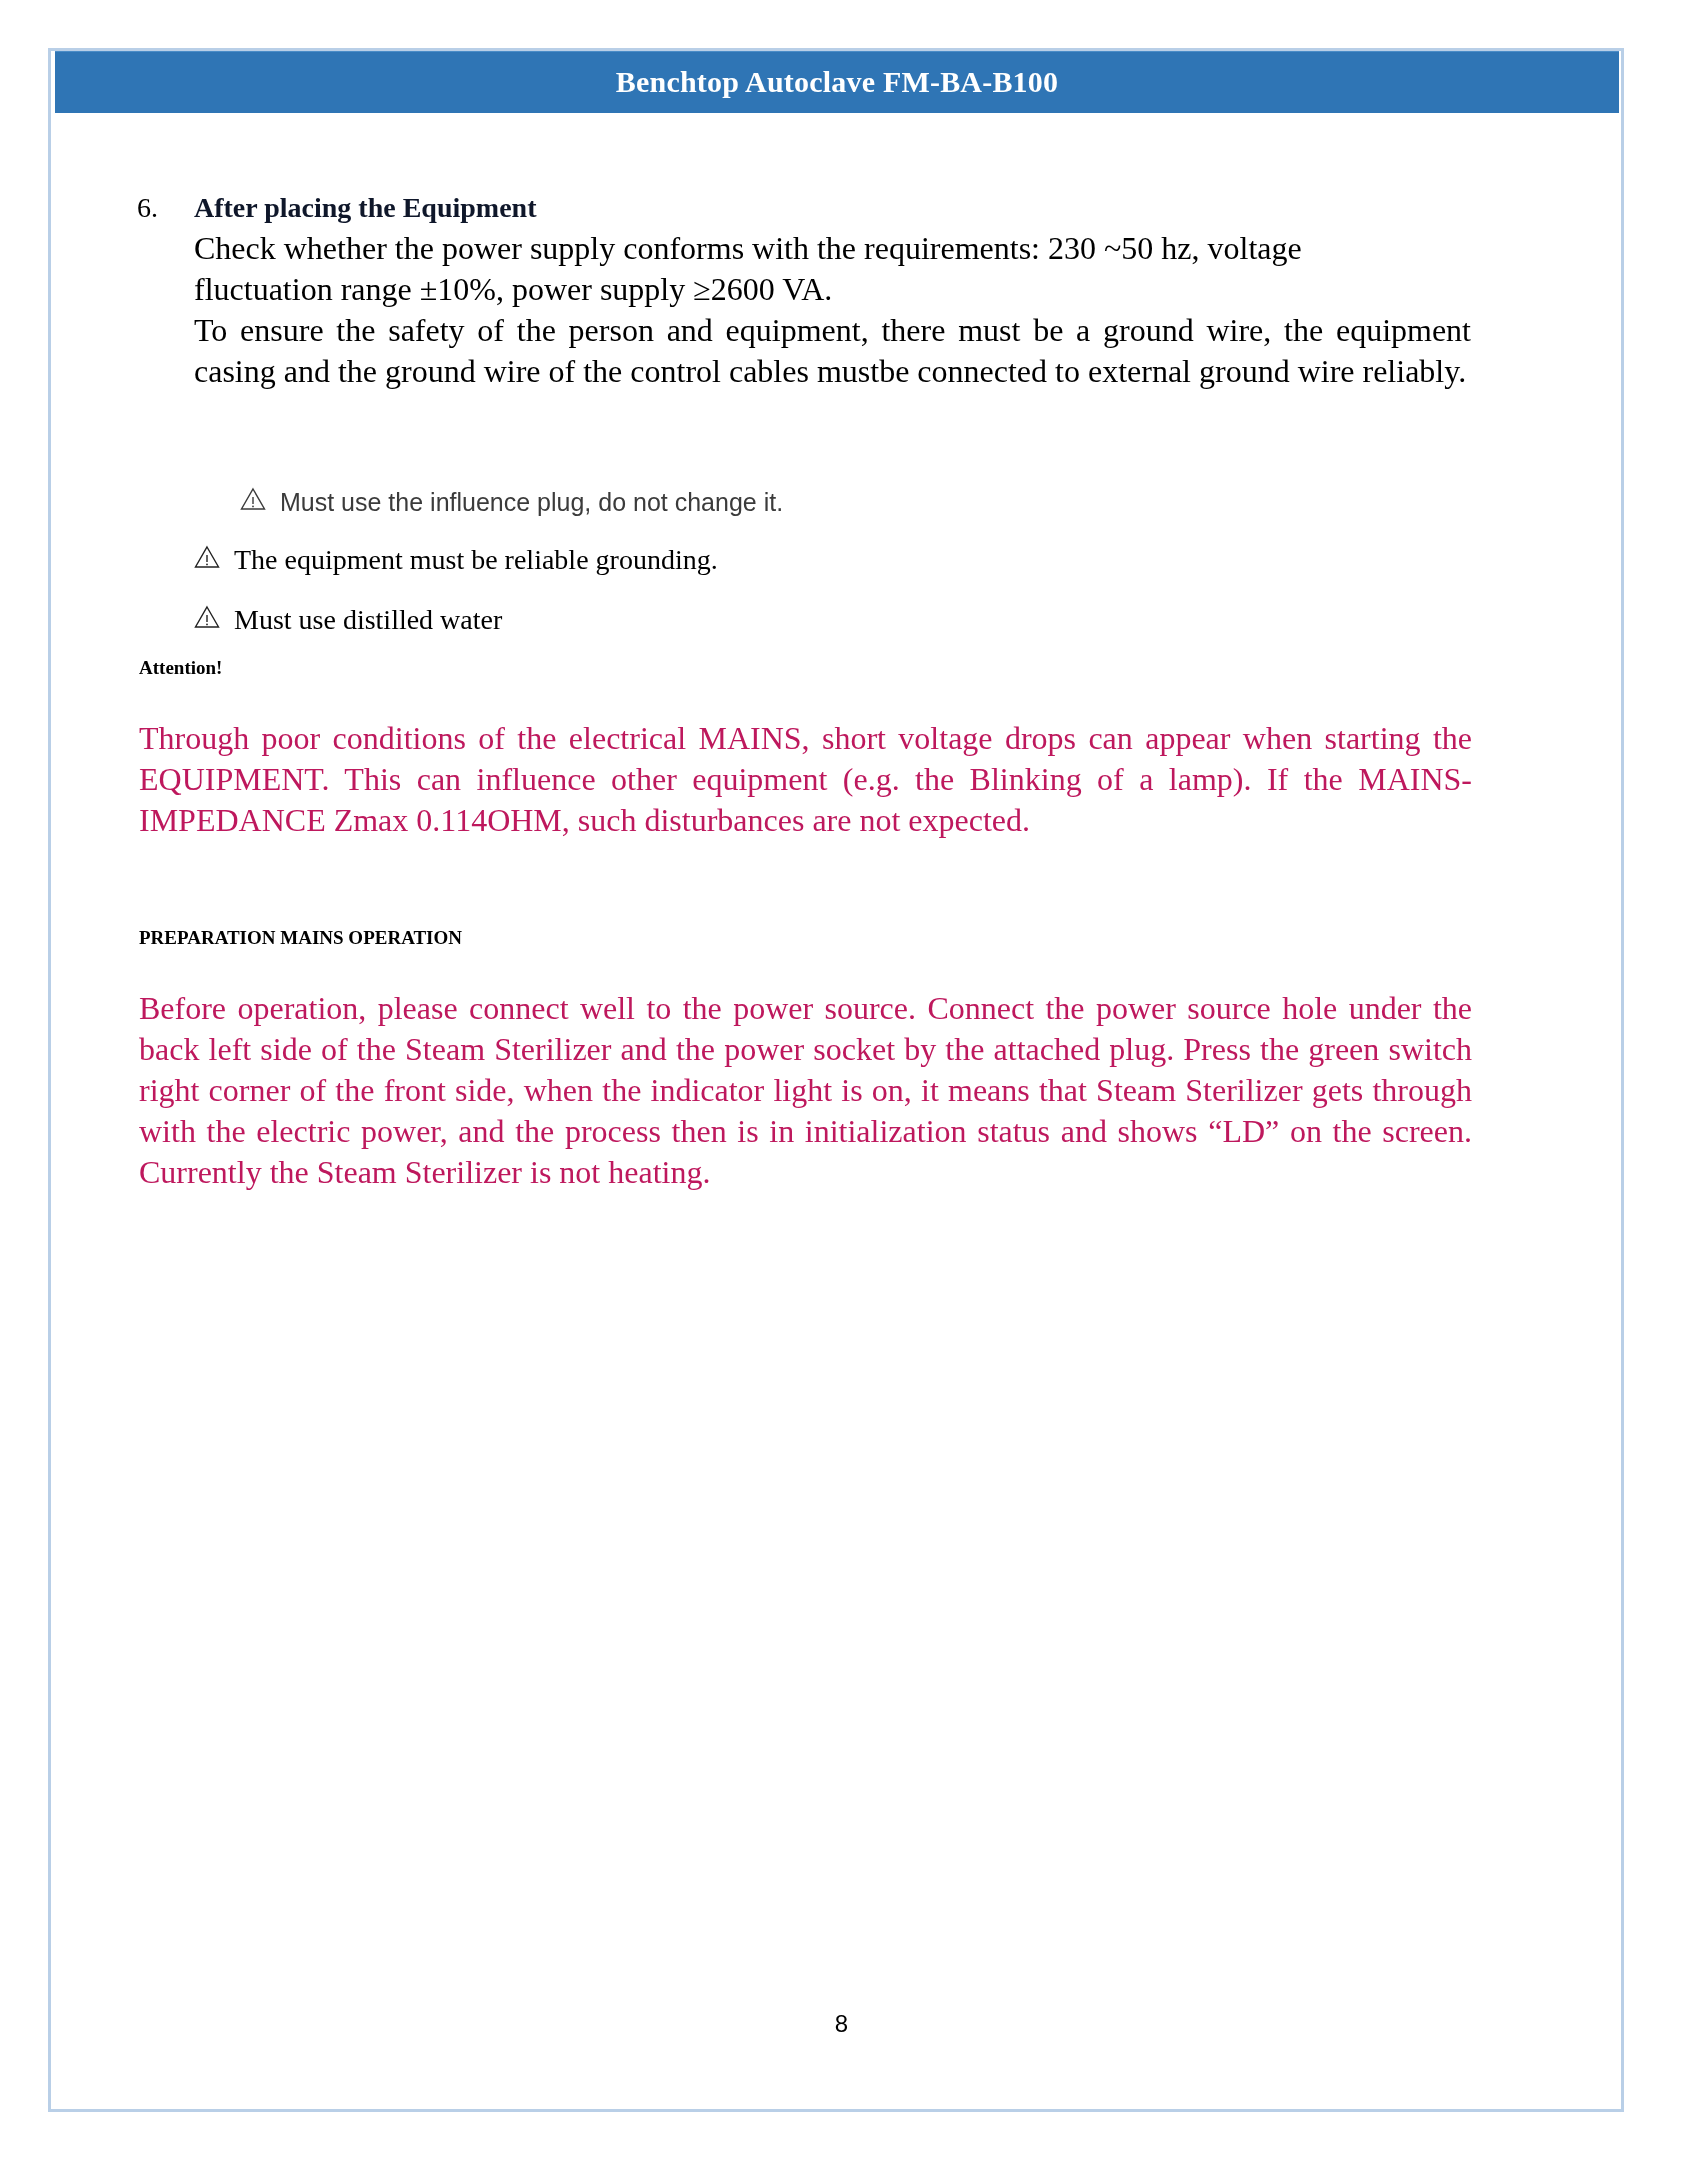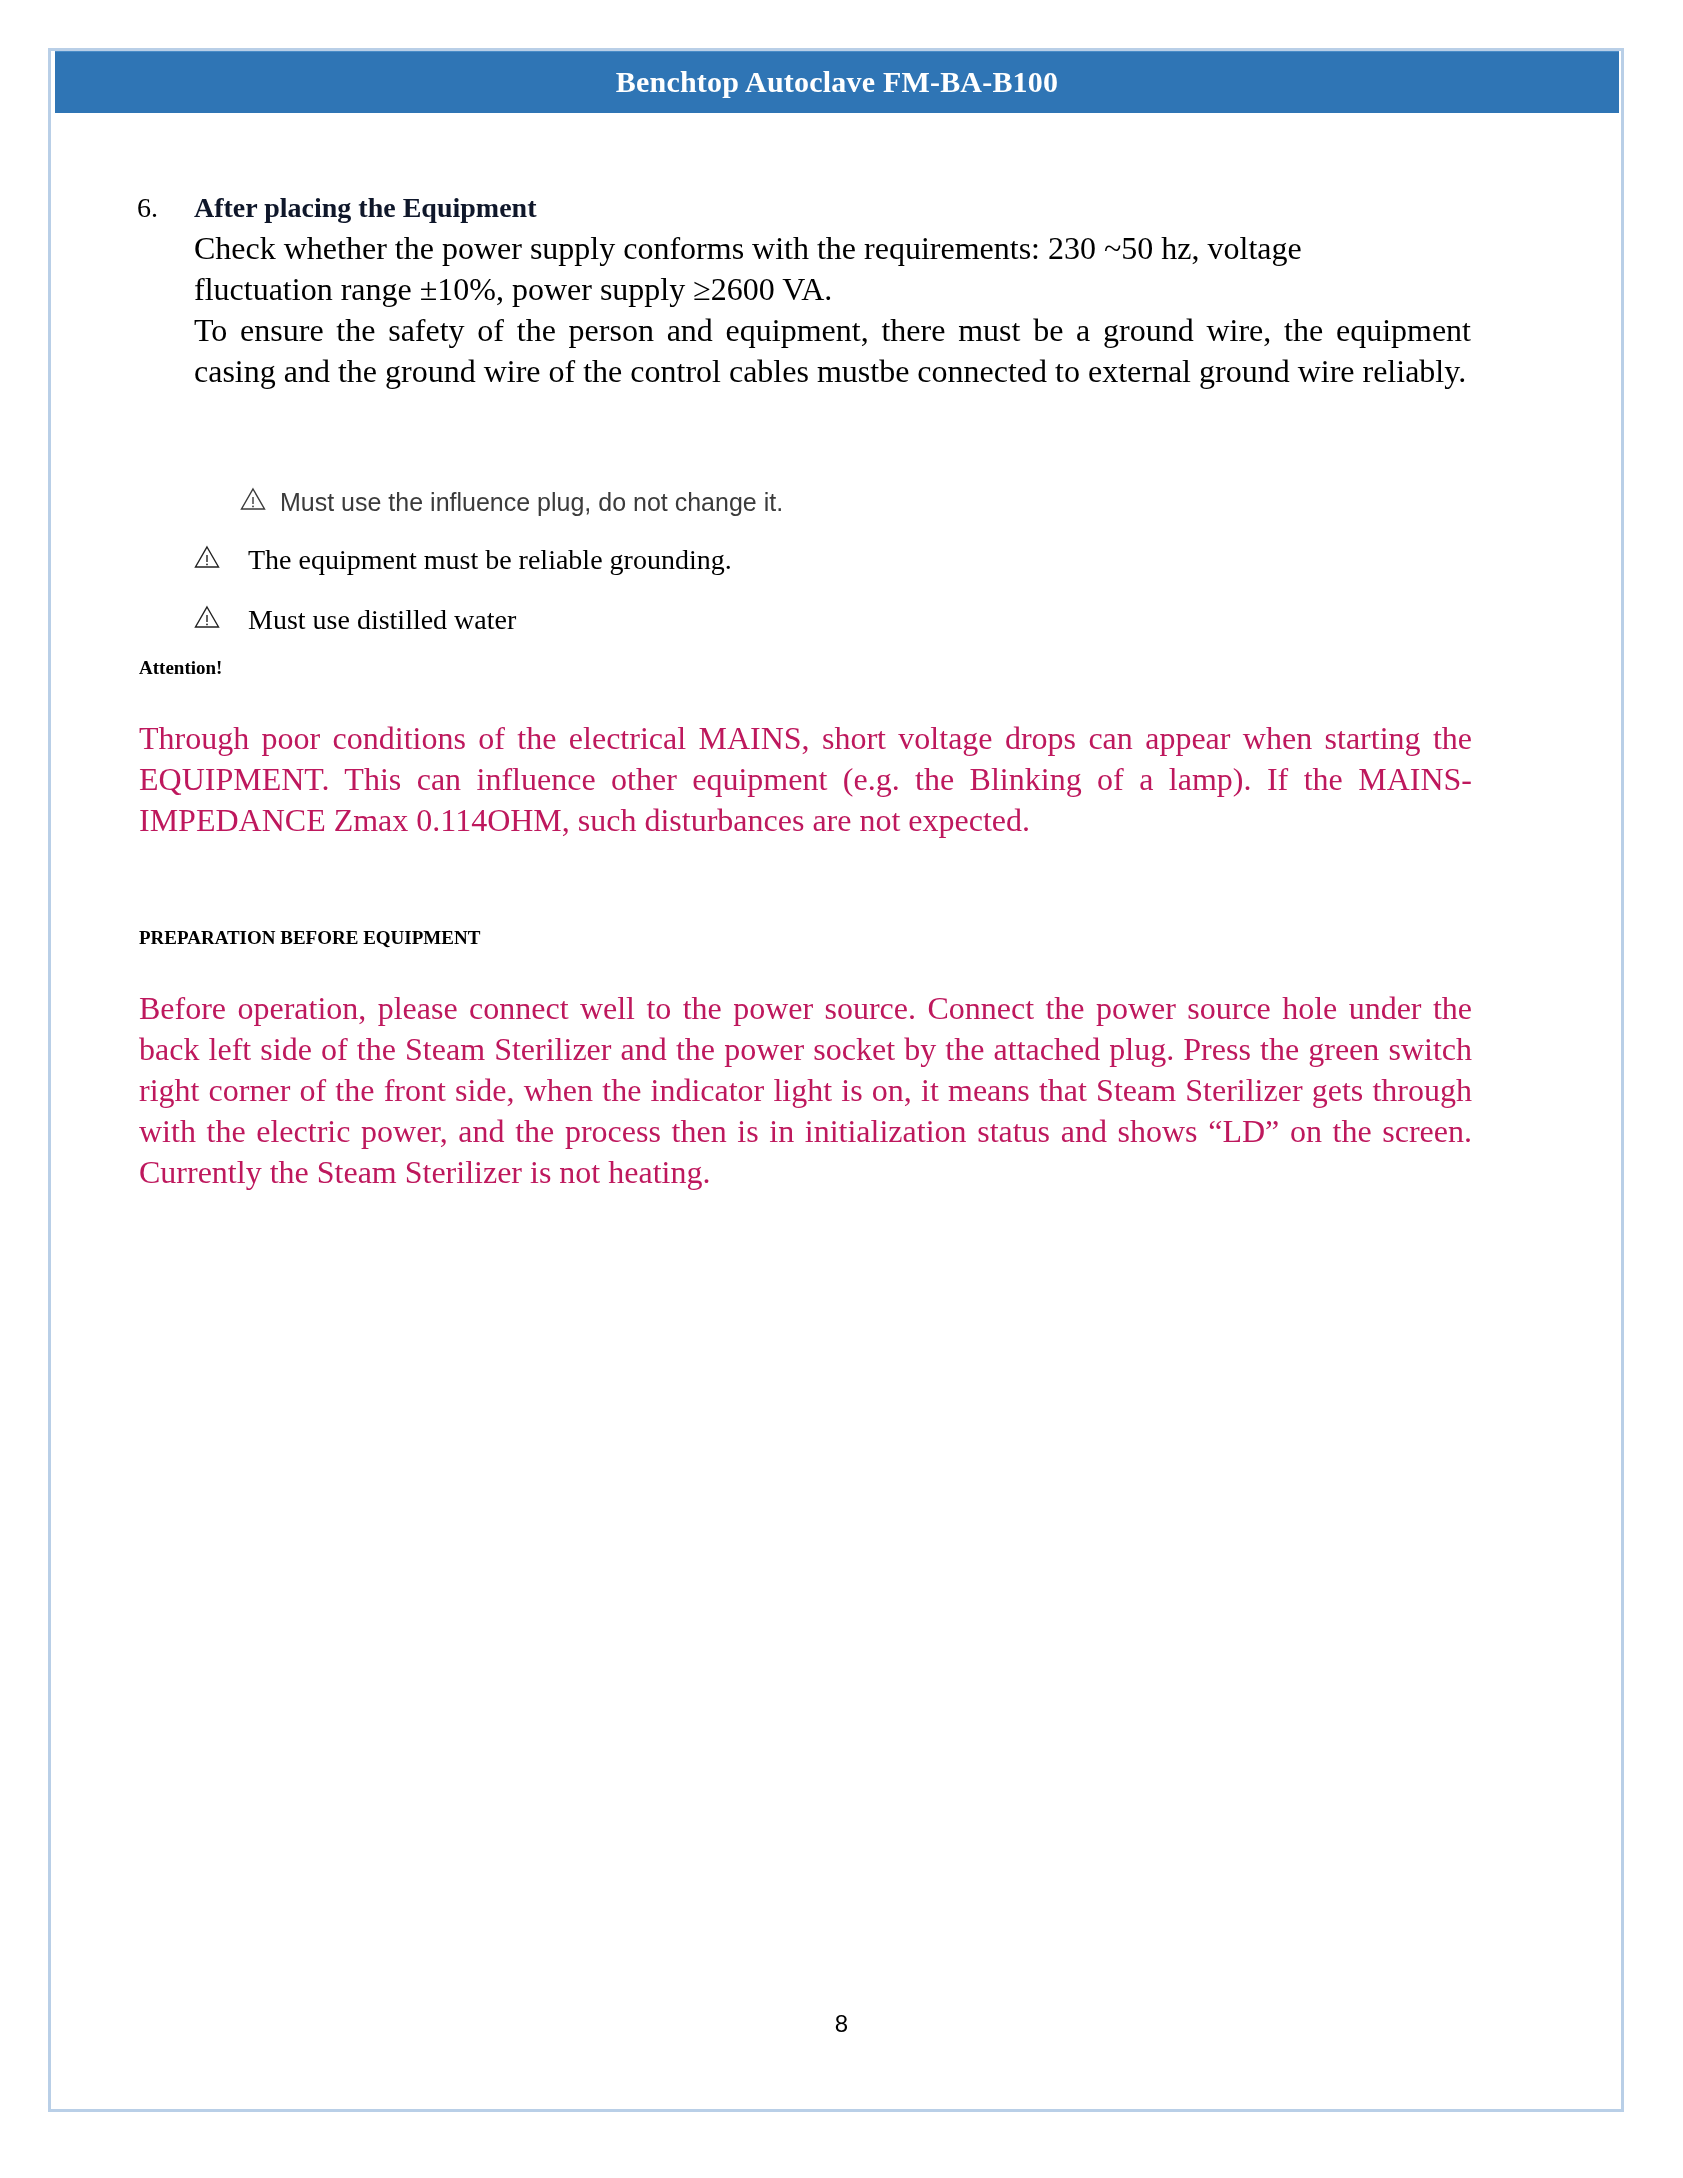--- a/index.html
+++ b/index.html
@@ -117,21 +117,21 @@
     font-size: 25px;
     color: #3b3b3b;
     line-height: 34px;
     margin-left: 10px;
   }
   .w-serif .warn-text {
     font-family: "Liberation Serif", serif;
     font-size: 28px;
     color: #000;
     line-height: 38px;
-    margin-left: 24px;
+    margin-left: 10px;
   }
 
   
   #body-block {
     position: absolute;
     left: 139px;
     top: 648px;
     width: 1333px;
   }
   .sec-heading {
@@ -216,19 +216,19 @@
     <span class="warn-text">Must use distilled water</span>
   </div>
 
 </div>
 
 <div id="body-block">
   <div class="sec-heading">Attention!</div>
   <div class="sp-30"></div>
   <div class="body-para">Through poor conditions of the electrical MAINS, short voltage drops can appear when starting the EQUIPMENT. This can influence other equipment (e.g. the Blinking of a lamp). If the MAINS-IMPEDANCE Zmax 0.114OHM, such disturbances are not expected.</div>
   <div class="sp-78"></div>
-  <div class="sec-heading">PREPARATION BEFORE EQUIPMENT</div>
+  <div class="sec-heading">PREPARATION MAINS OPERATION</div>
   <div class="sp-30"></div>
   <div class="body-para">Before operation, please connect well to the power source. Connect the power source hole under the back left side of the Steam Sterilizer and the power socket by the attached plug. Press the green switch right corner of the front side, when the indicator light is on, it means that Steam Sterilizer gets through with the electric power, and the process then is in initialization status and shows “LD” on the screen. Currently the Steam Sterilizer is not heating.</div>
 </div>
 
 <div id="page-number">8</div>
 
 
 </body></html>

